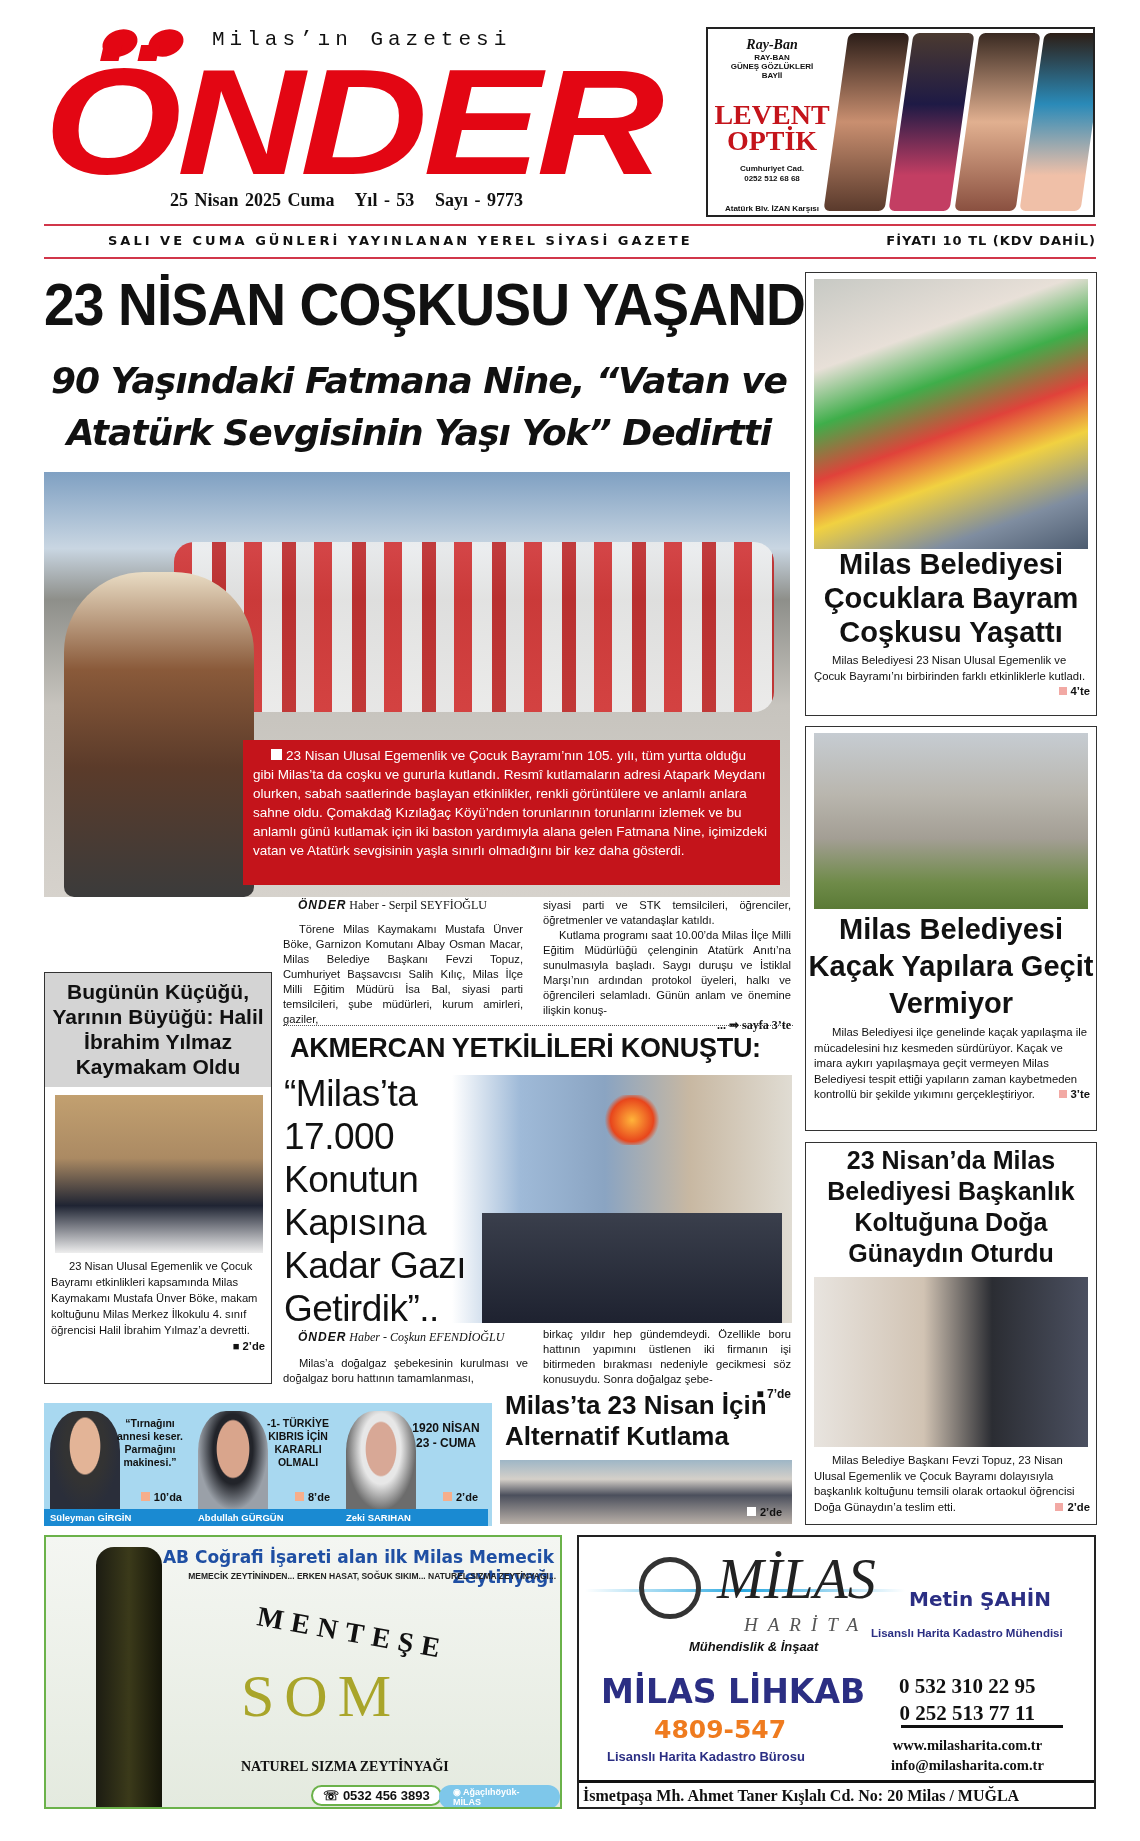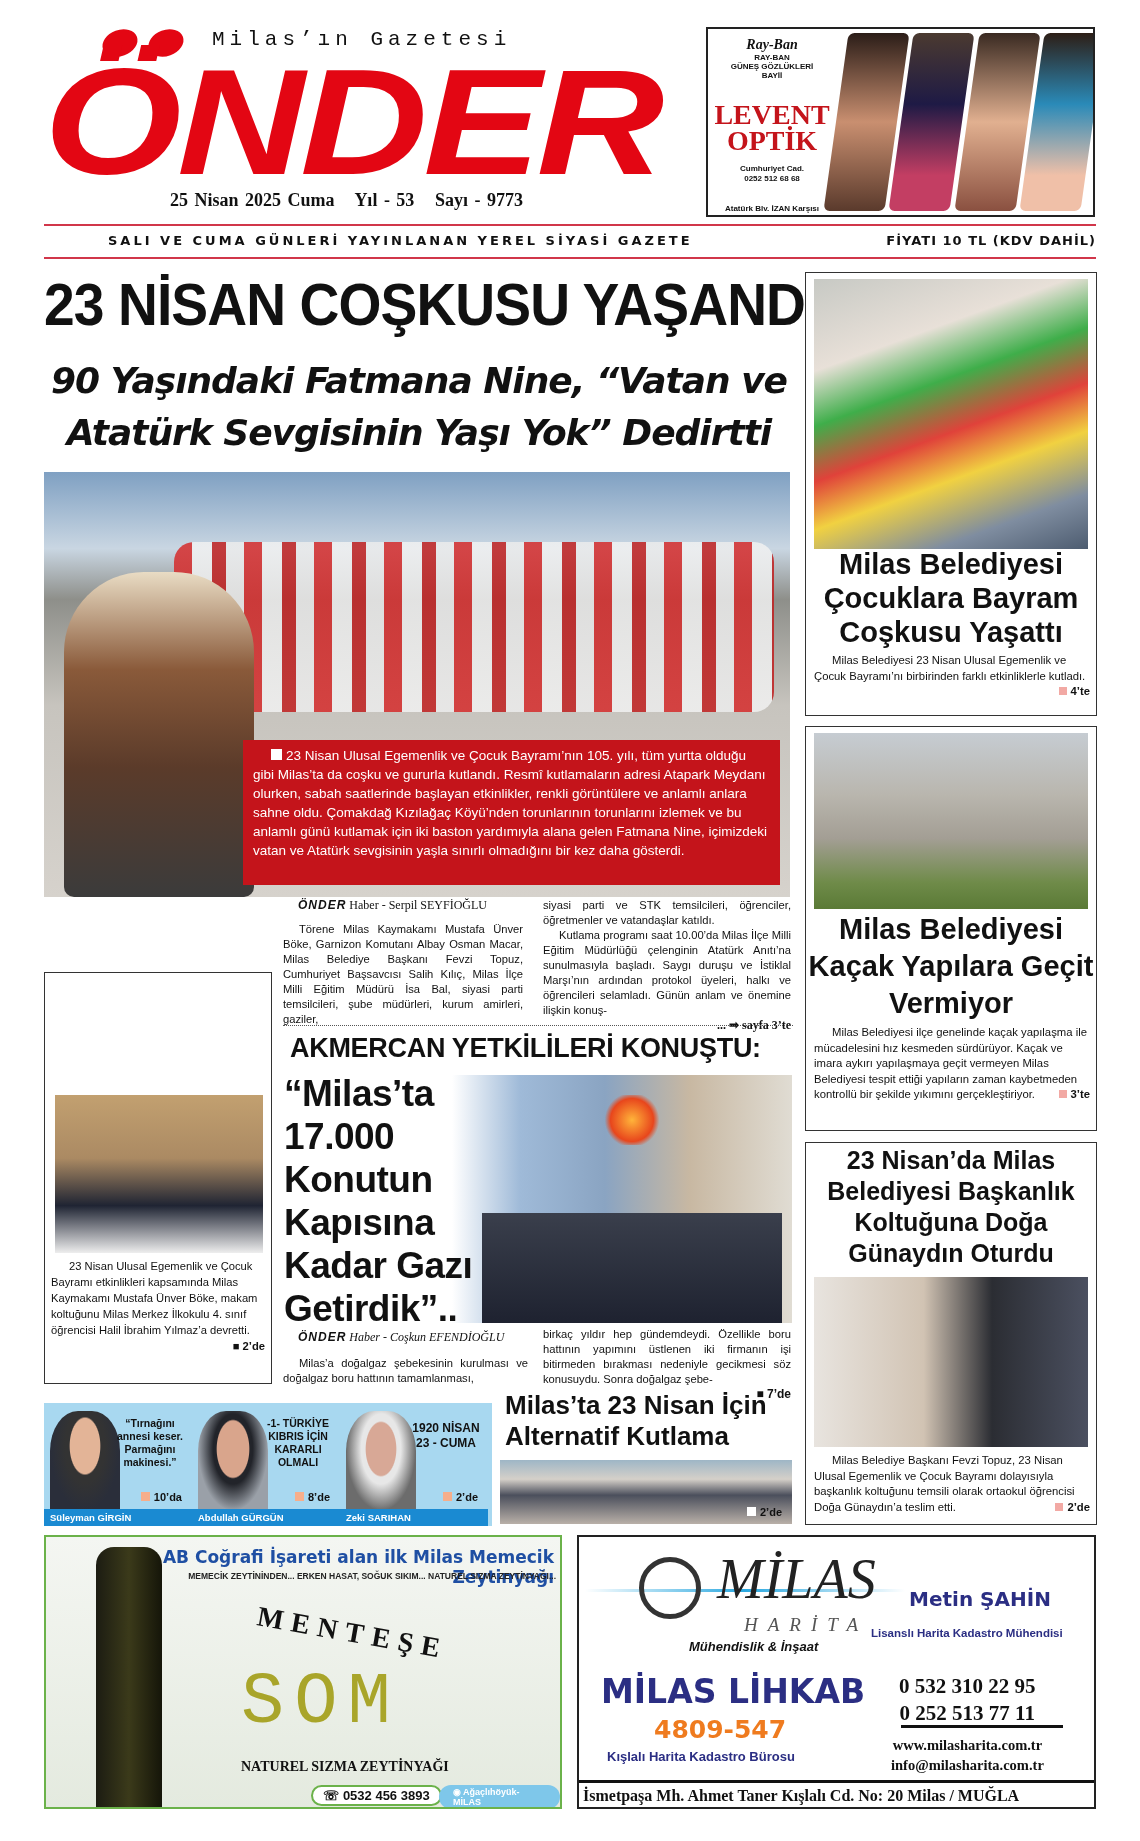--- a/index.html
+++ b/index.html
@@ -43,21 +43,21 @@
 #main-col2{left:543px;top:898px;width:248px}
 
 #kucuk-box{left:44px;top:972px;width:228px;height:412px;border:1.5px solid #333}
 #kucuk-title{position:absolute;left:0;top:0;width:100%;height:114px;background:#d4d4d4;text-align:center;font-weight:bold;font-size:21px;line-height:25px;padding-top:6px}
 #kucuk-photo{position:absolute;left:10px;top:122px;width:208px;height:158px;background:linear-gradient(180deg,#c2a070 0%,#ab8a63 40%,#1f2433 70%,#eee 100%)}
 #kucuk-text{position:absolute;left:6px;top:285px;width:214px;font-size:11.2px;line-height:16px;text-indent:18px}
 #kucuk-text .ref{font-weight:bold;float:right}
 
 #akm-rule{left:283px;top:1025px;width:510px;border-top:1.5px dotted #555}
 #akm-title{left:290px;top:1033px;font-weight:bold;font-size:27px;letter-spacing:-0.3px}
-#akm-quote{left:284px;top:1072px;width:210px;font-weight:bold;font-size:37px;line-height:43px;letter-spacing:-0.5px}
+#akm-quote{left:284px;top:1072px;width:210px;font-weight:normal;font-size:37px;line-height:43px;letter-spacing:-0.5px}
 #akm-photo{left:452px;top:1075px;width:340px;height:248px;background:linear-gradient(90deg,#fff 0%,#9fbad8 20%,#8aa4c2 45%,#c8b8a2 70%,#e0dcd3 100%)}
 #akm-photo .flame{position:absolute;left:150px;top:20px;width:60px;height:50px;background:radial-gradient(circle,#ffb43a 0,#e8461c 55%,transparent 70%)}
 #akm-photo .people{position:absolute;left:30px;bottom:0;width:300px;height:110px;background:linear-gradient(180deg,#3a3f4c,#1e2230)}
 #akm-by{left:298px;top:1330px}
 #akm-col1{left:283px;top:1356px;width:245px}
 #akm-col2{left:543px;top:1327px;width:248px}
 
 #pundits{left:44px;top:1403px;width:448px;height:123px;background:#a8d8f0;display:flex;gap:8px;padding:8px 6px 0}
 .pundit{flex:1;position:relative}
 .pundit .face{position:absolute;left:0;top:0;width:70px;height:100px;background:radial-gradient(ellipse at 50% 35%,#e3b497 0 30%,#333 32% 40%,#2a2e3a 70%);border-radius:40% 40% 0 0}
@@ -88,21 +88,21 @@
 #rb3{top:1142px;height:383px}
 #rb3 .ttl{top:2px;font-size:25px;line-height:31px}
 #rb3 .photo{top:134px;height:170px;background:linear-gradient(90deg,#e8e4df 0%,#d1c3b3 40%,#2b2d33 65%,#4b5060 100%)}
 #rb3 .txt{top:310px}
 
 #ad-olive{left:44px;top:1535px;width:518px;height:274px;border:2.5px solid #6bb24a;background:linear-gradient(180deg,#f4f6f2 0%,#e4eadf 100%);overflow:hidden}
 #ad-olive .bottle{position:absolute;left:50px;top:10px;width:66px;height:265px;background:linear-gradient(90deg,#1c1c12,#3b3a1a 50%,#151509);border-radius:18px 18px 4px 4px}
 #ad-olive .head{position:absolute;left:98px;top:10px;width:410px;text-align:right;color:#1f4fa3;font-weight:bold;font-size:17px;font-family:"DejaVu Sans",sans-serif}
 #ad-olive .sub{position:absolute;left:140px;top:34px;width:370px;text-align:right;font-size:8.5px;font-weight:bold;color:#222}
 #ad-olive .brand1{position:absolute;left:210px;top:80px;font-family:"Liberation Serif",serif;font-weight:bold;font-size:28px;letter-spacing:8px;transform:rotate(10deg)}
-#ad-olive .brand2{position:absolute;left:195px;top:125px;font-family:Liberation Mono, monospace;font-size:72px;color:#a9a52a;letter-spacing:10px}
+#ad-olive .brand2{position:absolute;left:195px;top:125px;font-family:Liberation Serif, serif;font-size:60px;color:#a9a52a;letter-spacing:10px}
 #ad-olive .brand3{position:absolute;left:195px;top:222px;font-family:Liberation Serif, serif;font-weight:bold;font-size:14px}
 #ad-olive .phone{position:absolute;left:265px;top:248px;border:2.5px solid #6bb24a;border-radius:14px;padding:1px 10px;font-weight:bold;font-size:13px;background:#fff}
 #ad-olive .loc{position:absolute;left:393px;top:248px;background:#7ec7ea;color:#fff;border-radius:14px;padding:2px 14px;font-size:9px;font-weight:bold}
 #ad-harita{left:577px;top:1535px;width:519px;height:274px;border:2px solid #222;background:#fff;overflow:hidden}
 #ad-harita .milas{position:absolute;left:138px;top:10px;font-family:"Liberation Serif",serif;font-style:italic;font-size:56px;color:#222}
 #ad-harita .compass{position:absolute;left:60px;top:20px;width:62px;height:62px;border-radius:50%;border:5px solid #333}
 #ad-harita .beam{position:absolute;left:6px;top:52px;width:320px;height:3px;background:linear-gradient(90deg,transparent,#2aa8e0,transparent)}
 #ad-harita .harita{position:absolute;left:165px;top:77px;font-family:"Liberation Serif",serif;font-style:italic;font-size:19px;letter-spacing:10px;color:#555}
 #ad-harita .muh{position:absolute;left:110px;top:102px;font-style:italic;font-weight:bold;font-size:13px}
 #ad-harita .lihkab{position:absolute;left:22px;top:135px;font-weight:900;font-size:33px;color:#2b2e83;font-family:"DejaVu Sans",sans-serif}
@@ -172,20 +172,21 @@
 
 <div id="main-by" class="abs byline"><b>ÖNDER</b> <span>Haber - Serpil SEYFİOĞLU</span></div>
 <div id="main-col1" class="abs col">Törene Milas Kaymakamı Mustafa Ünver Böke, Garnizon Komutanı Albay Osman Macar, Milas Belediye Başkanı Fevzi Topuz, Cumhuriyet Başsavcısı Salih Kılıç, Milas İlçe Milli Eğitim Müdürü İsa Bal, siyasi parti temsilcileri, şube müdürleri, kurum amirleri, gaziler,</div>
 <div id="main-col2" class="abs">
   <div class="col noindent">siyasi parti ve STK temsilcileri, öğrenciler, öğretmenler ve vatandaşlar katıldı.</div>
   <div class="col">Kutlama programı saat 10.00’da Milas İlçe Milli Eğitim Müdürlüğü çelenginin Atatürk Anıtı’na sunulmasıyla başladı. Saygı duruşu ve İstiklal Marşı’nın ardından protokol üyeleri, halkı ve öğrencileri selamladı. Günün anlam ve önemine ilişkin konuş-</div>
   <div class="more">... ➡ sayfa 3’te</div>
 </div>
 
 <div id="kucuk-box" class="abs">
+  <div id="kucuk-title">Bugünün Küçüğü, Yarının Büyüğü: Halil İbrahim Yılmaz Kaymakam Oldu</div>
   <div id="kucuk-photo"></div>
   <div id="kucuk-text"><span>23 Nisan Ulusal Egemenlik ve Çocuk Bayramı etkinlikleri kapsamında Milas Kaymakamı Mustafa Ünver Böke, makam koltuğunu Milas Merkez İlkokulu 4. sınıf öğrencisi Halil İbrahim Yılmaz’a devretti.</span> <span class="ref">■ 2’de</span></div>
 </div>
 
 <div id="akm-rule" class="abs"></div>
 <div id="akm-title" class="abs">AKMERCAN YETKİLİLERİ KONUŞTU:</div>
 <div id="akm-photo" class="abs">
   <div class="flame"></div>
   <div class="people"></div>
 </div>
@@ -251,21 +252,21 @@
 </div>
 
 <div id="ad-harita" class="abs">
   <div class="beam"></div>
   <div class="compass"></div>
   <div class="milas">MİLAS</div>
   <div class="harita">HARİTA</div>
   <div class="muh">Mühendislik &amp; İnşaat</div>
   <div class="lihkab">MİLAS LİHKAB</div>
   <div class="code">4809-547</div>
-  <div class="buro">Kışlalı Harita Kadastro Bürosu</div>
+  <div class="buro">Lisanslı Harita Kadastro Bürosu</div>
   <div class="name">Metin ŞAHİN</div>
   <div class="title">Lisanslı Harita Kadastro Mühendisi</div>
   <div class="tel">
     <div>0 532 310 22 95</div>
     <div>0 252 513 77 11</div>
   </div>
   <div class="sep"></div>
   <div class="web">
     <div>www.milasharita.com.tr</div>
     <div>info@milasharita.com.tr</div>

